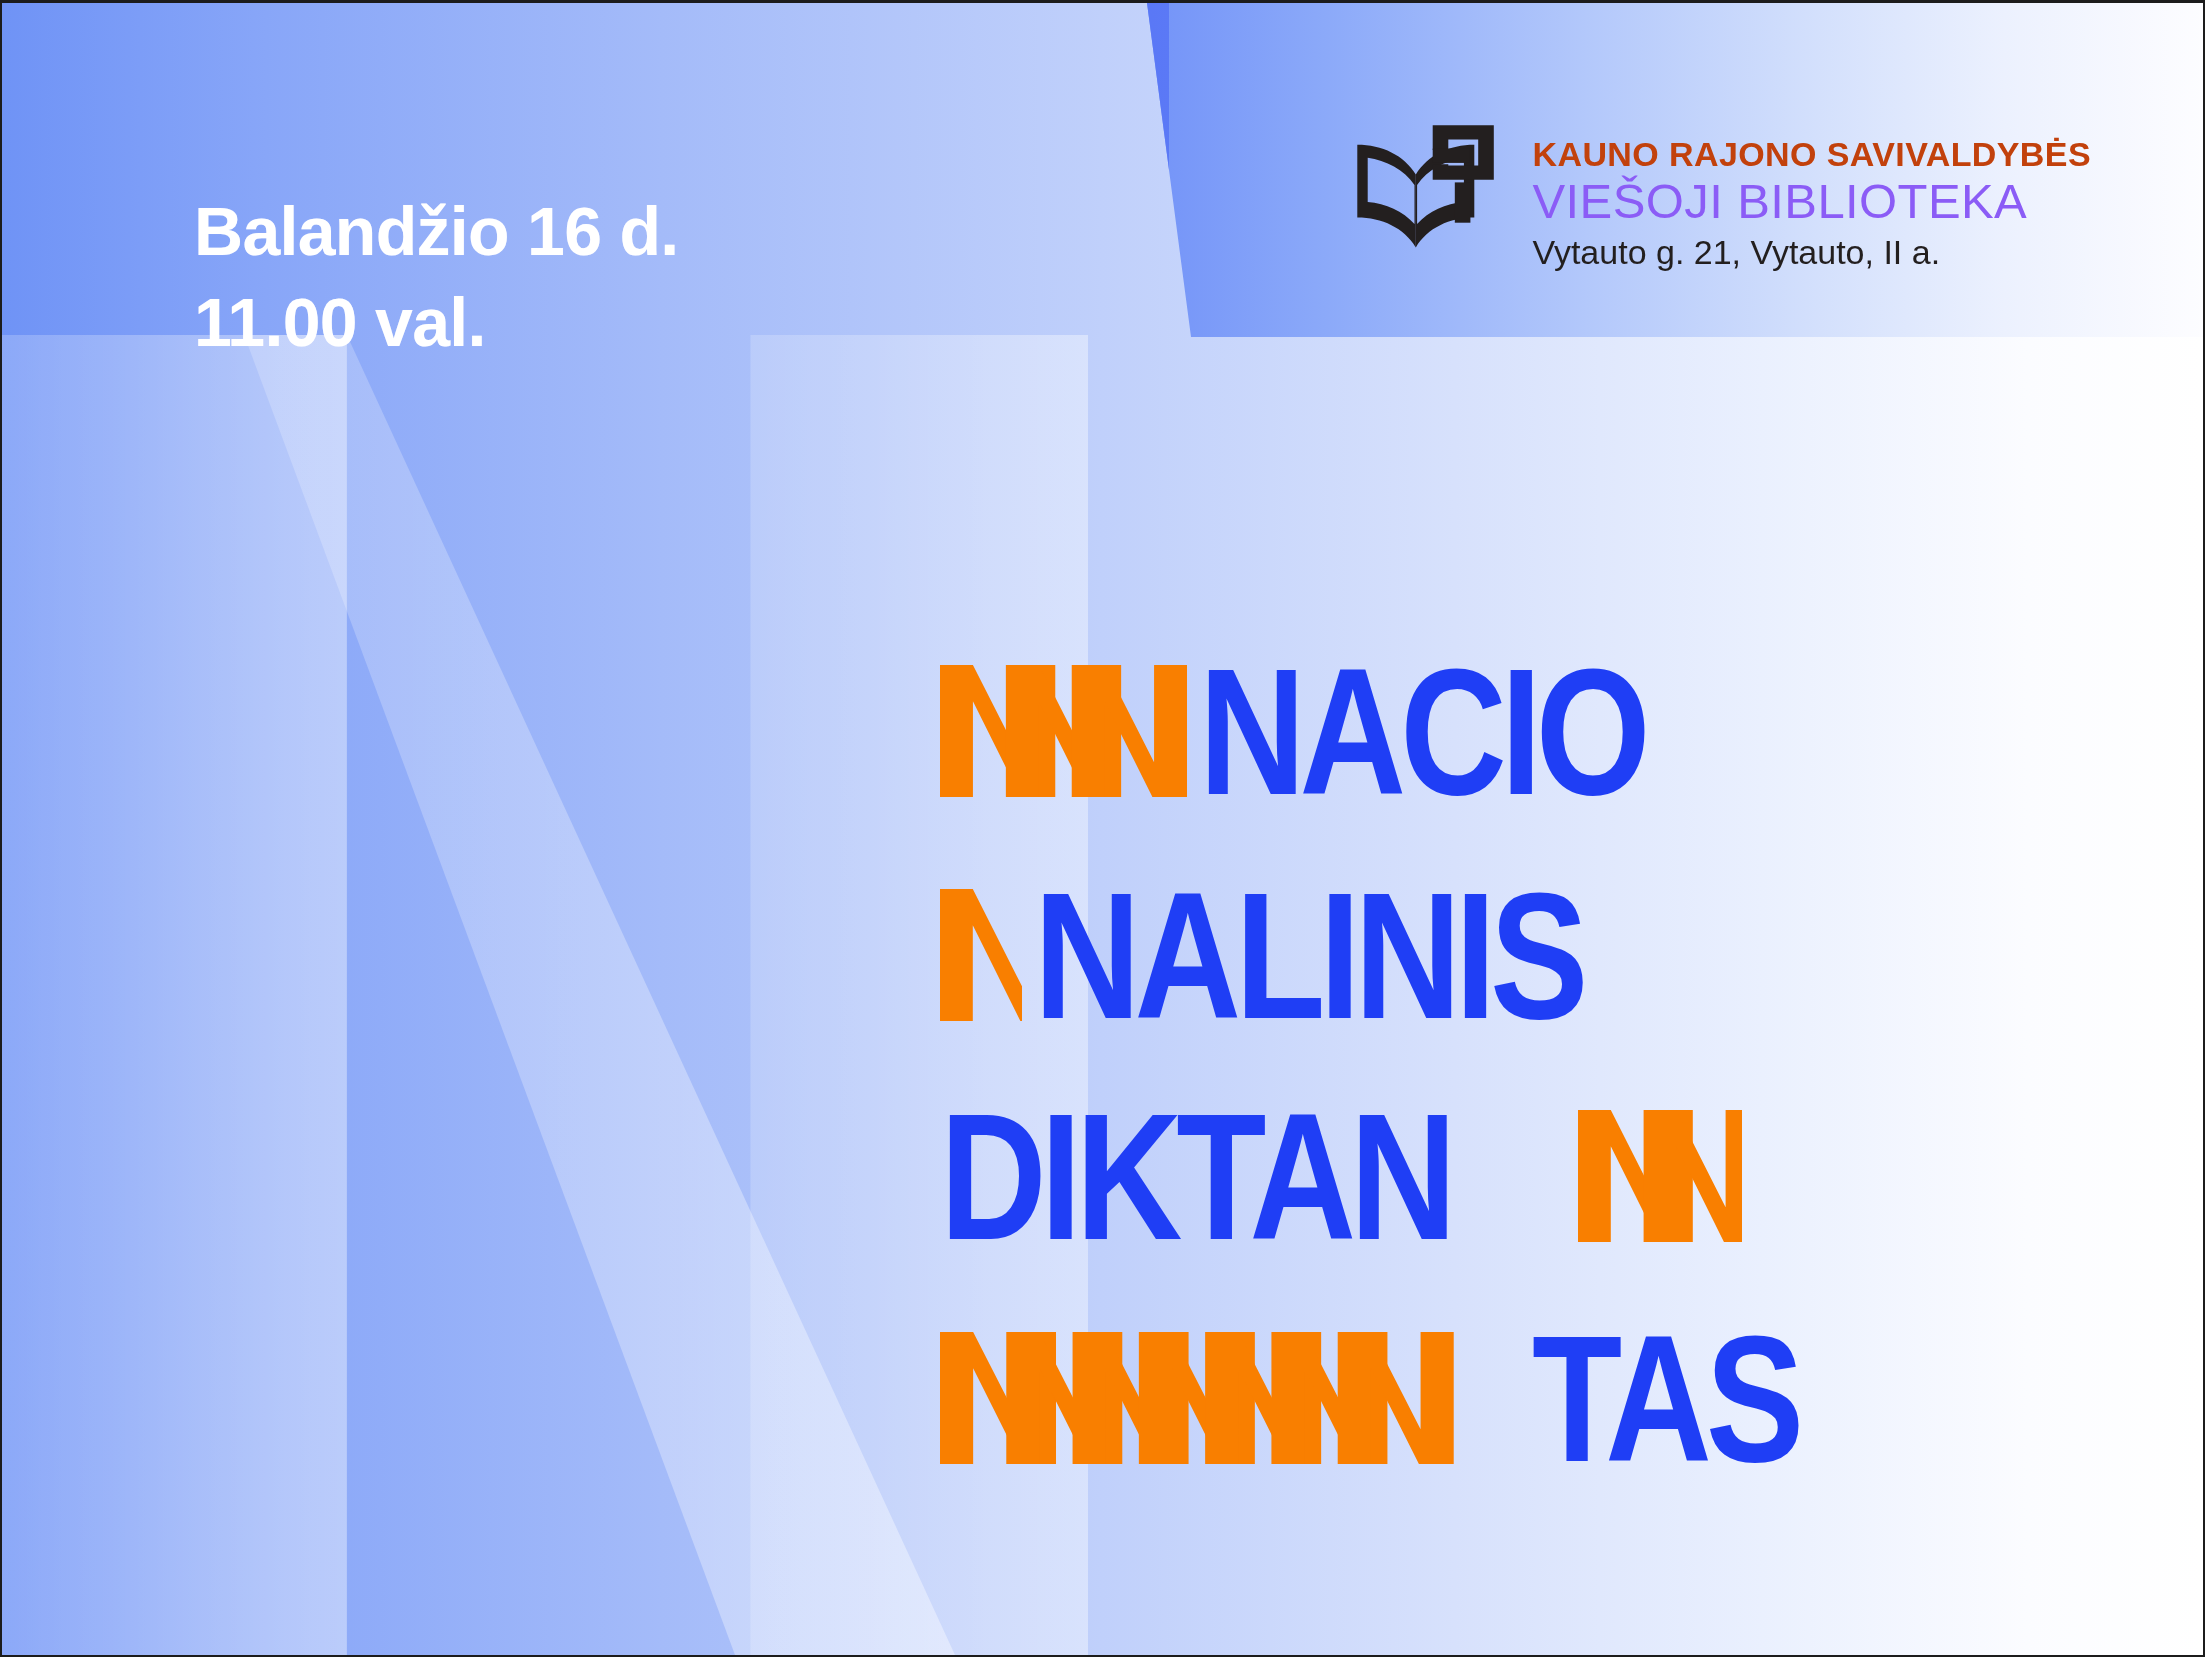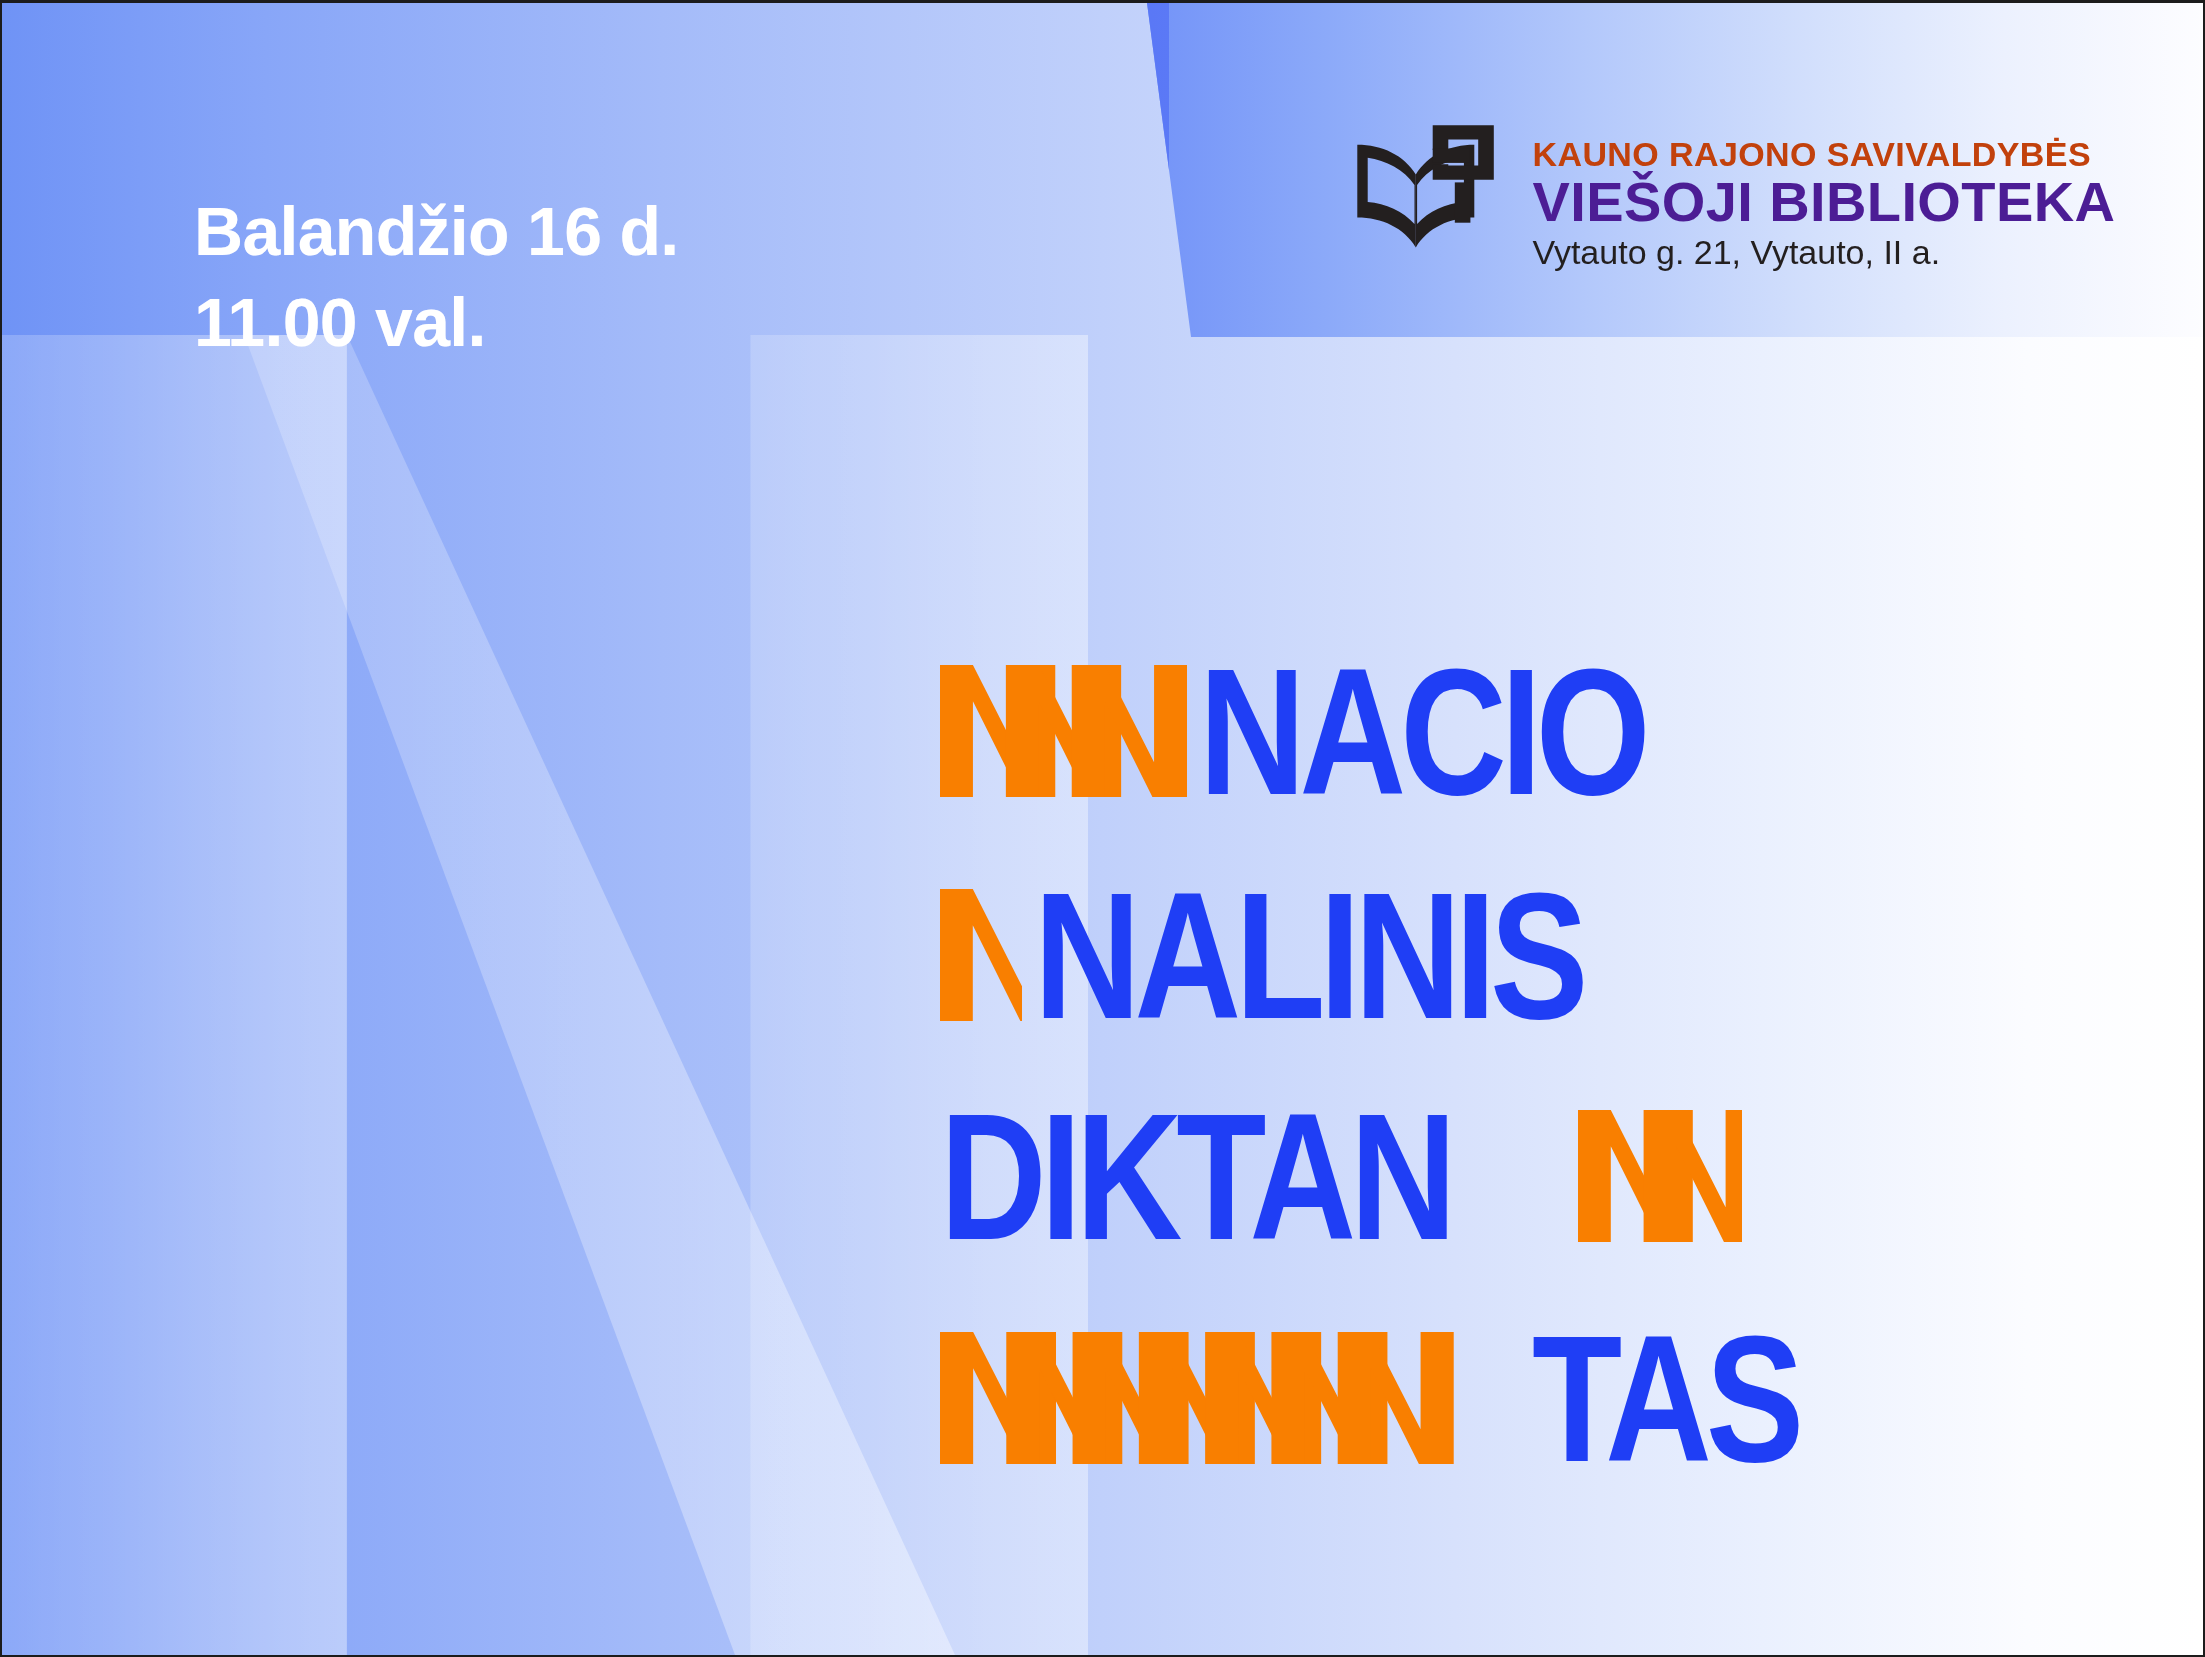--- a/index.html
+++ b/index.html
@@ -101,23 +101,23 @@
   .logo-text{padding-top:13.2px;}
   .logo-l1{
     font-size:34px;
     font-weight:700;
     color:#c2410c;
     letter-spacing:0.4px;
     line-height:43px;
     white-space:nowrap;
   }
   .logo-l2{
-    font-size:56px;
-    font-weight:700;
-    color:#4c1d95;
+    font-size:49px;
+    font-weight:400;
+    color:#8b5cf6;
     letter-spacing:0.4px;
     line-height:51px;
     white-space:nowrap;
   }
   .logo-l3{
     font-size:34px;
     font-weight:400;
     color:#231f1f;
     line-height:45px;
     white-space:nowrap;

